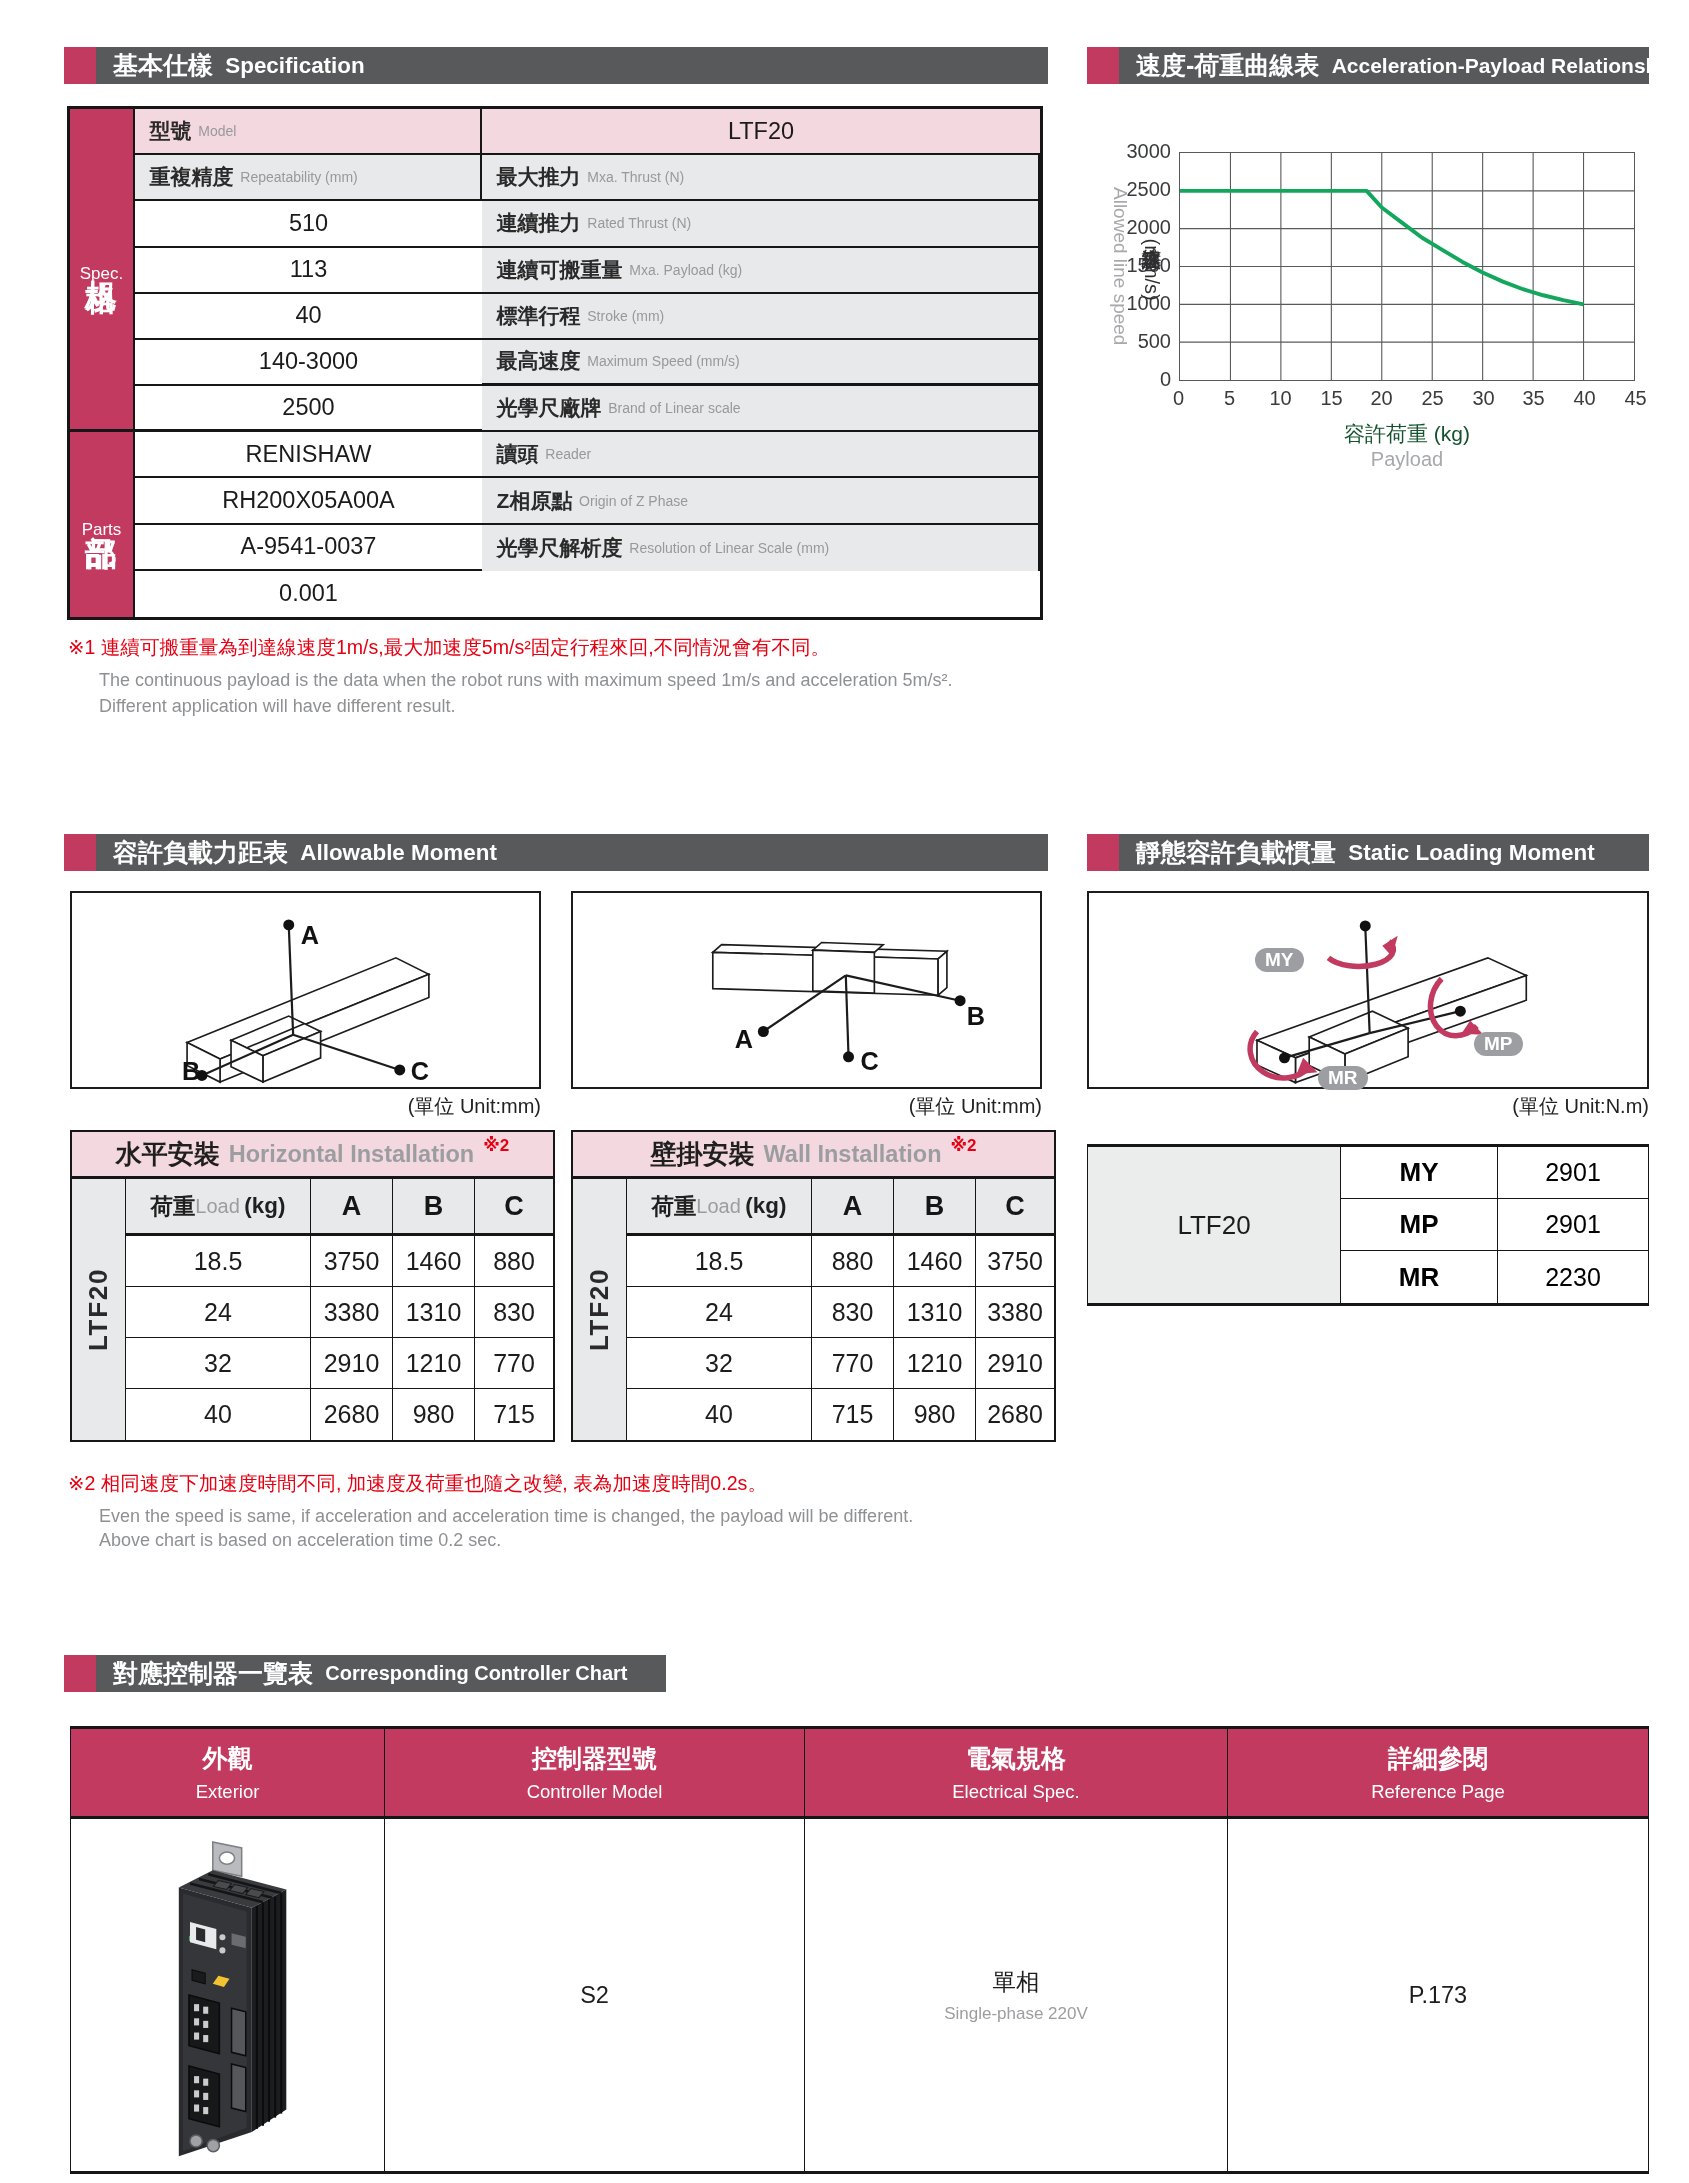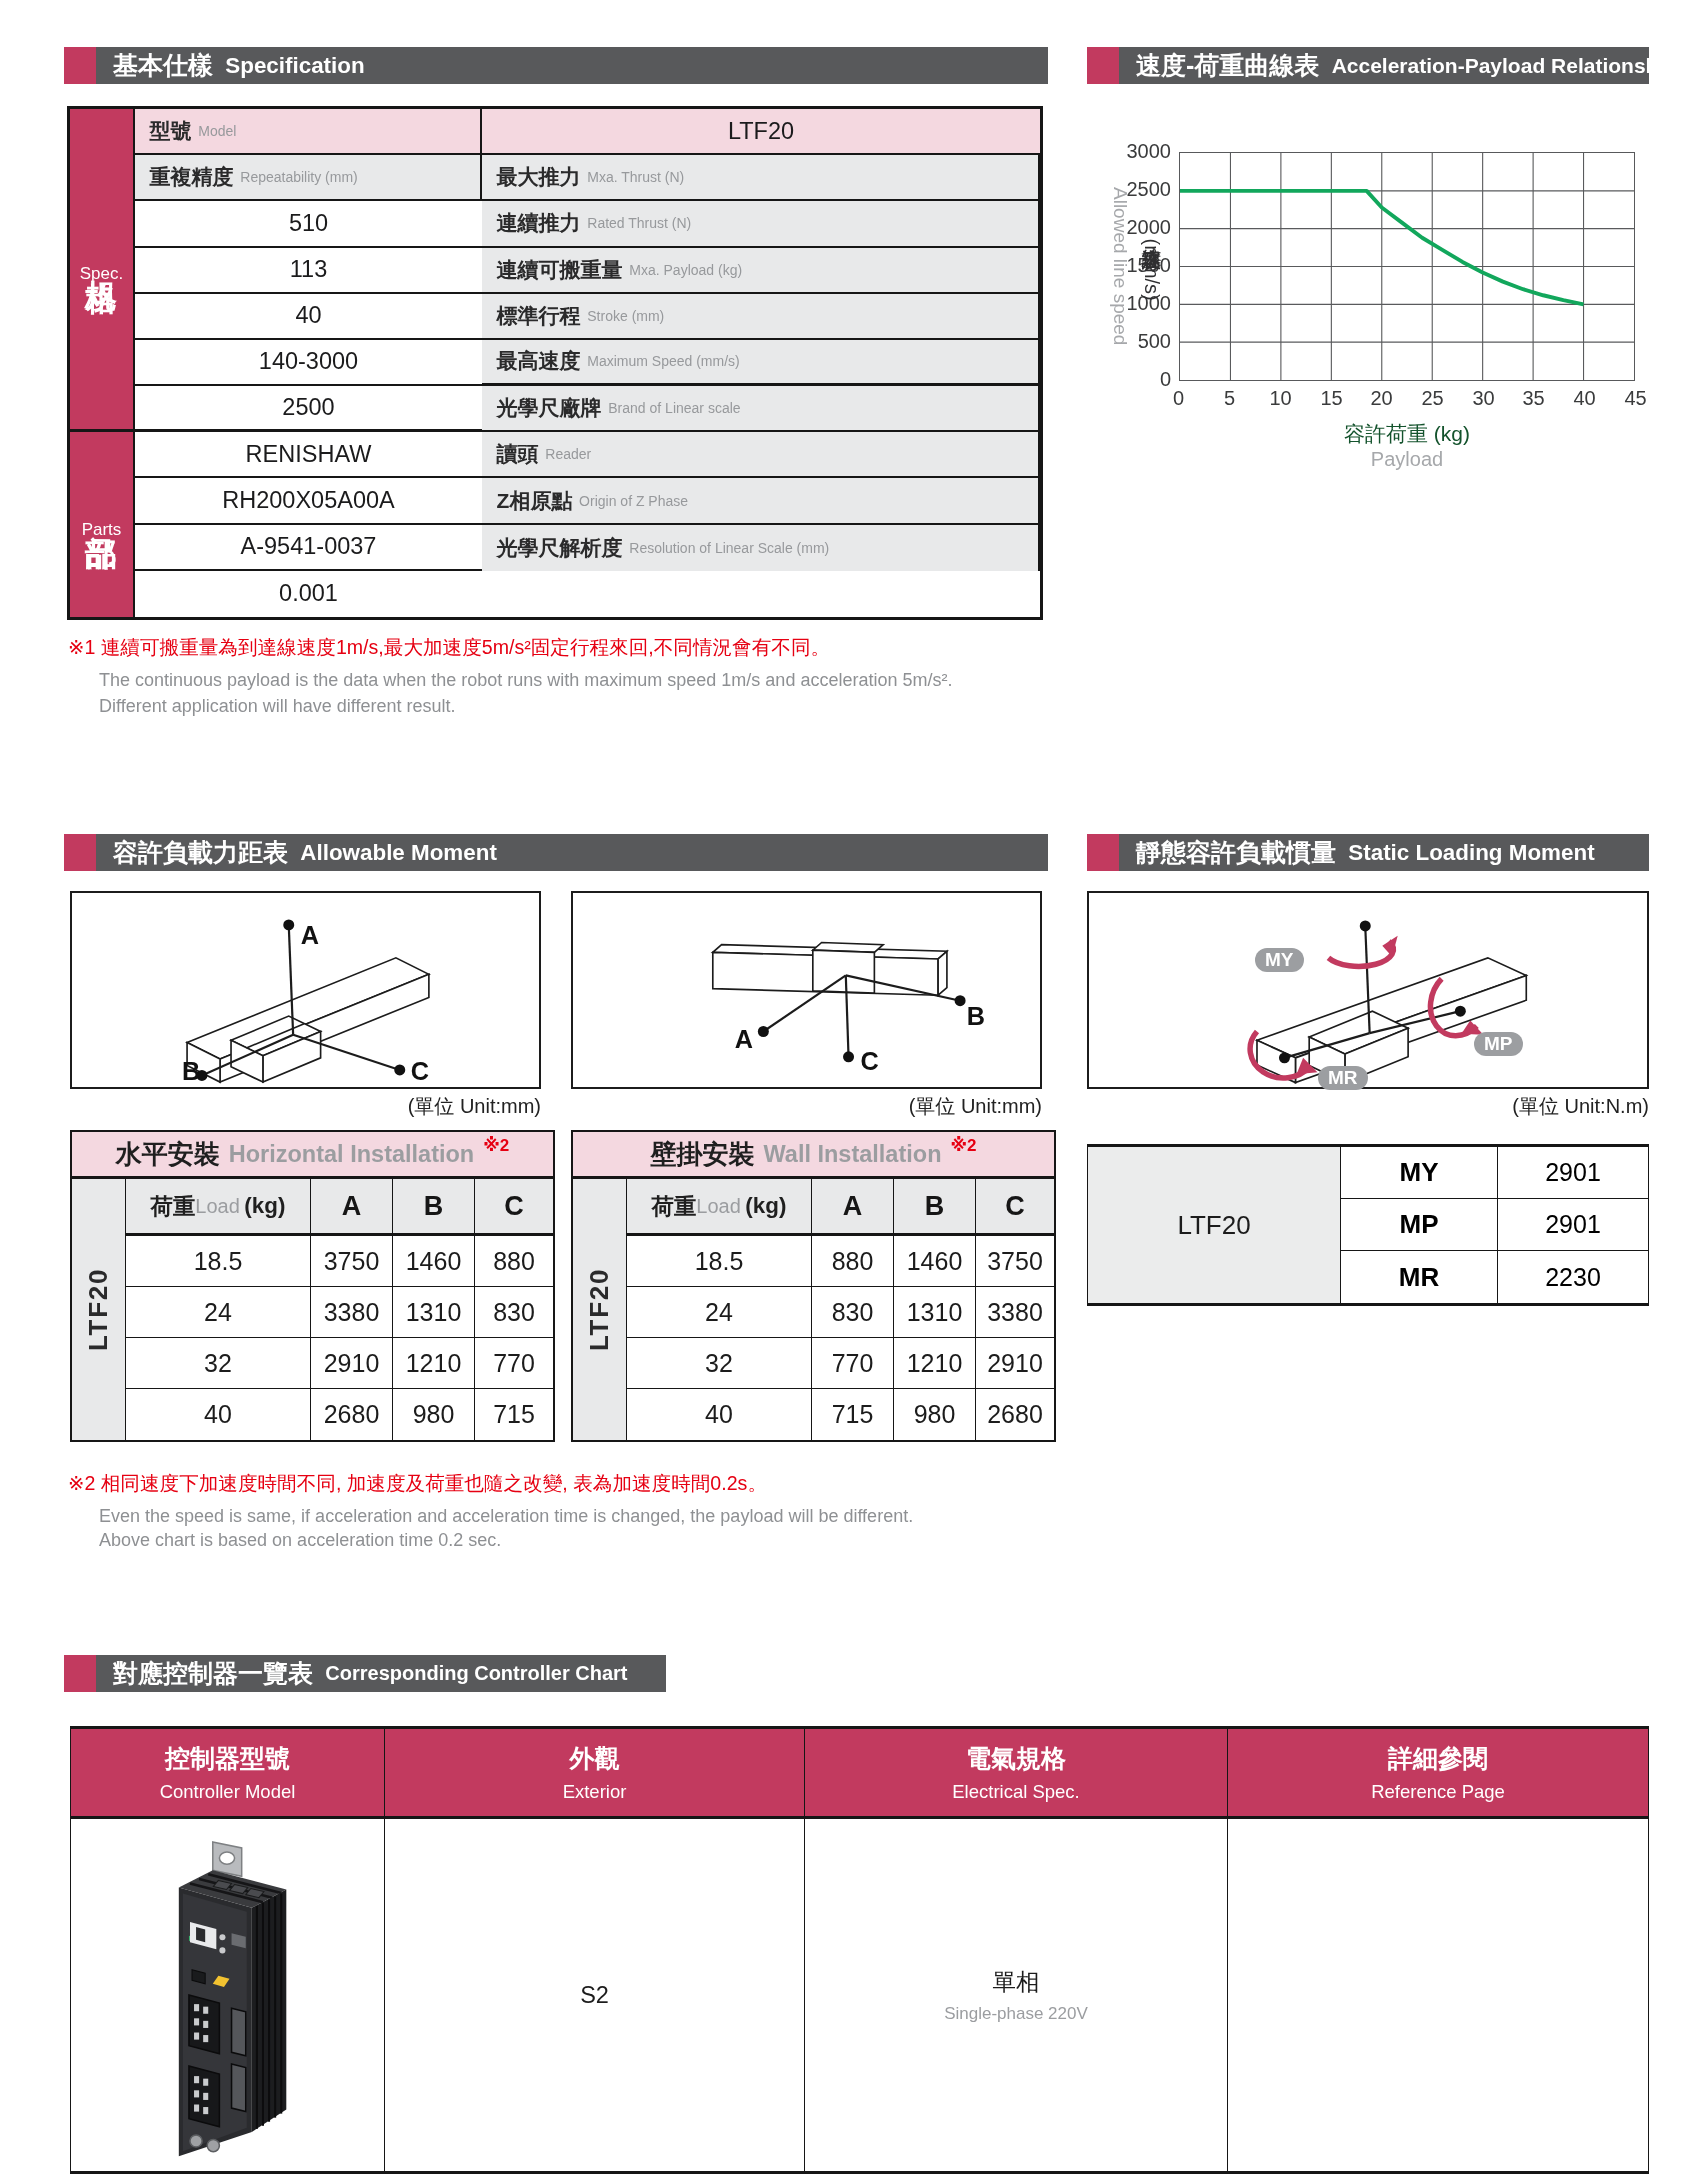--- a/index.html
+++ b/index.html
@@ -469,26 +469,26 @@
   <div class="sec-header" style="left:64px;top:1655px;width:602px;">
     <div class="sq"></div>
     <div class="bar">
       <span class="zh">對應控制器一覽表</span>
       <span class="en" style="font-size:20px;">Corresponding Controller Chart</span>
     </div>
   </div>
 
   <div id="ctrl-table">
     <div class="ctrl-h">
+      <span class="czh">外觀</span>
+      <span class="cen">Exterior</span>
+    </div>
+    <div class="ctrl-h">
       <span class="czh">控制器型號</span>
       <span class="cen">Controller Model</span>
-    </div>
-    <div class="ctrl-h">
-      <span class="czh">外觀</span>
-      <span class="cen">Exterior</span>
     </div>
     <div class="ctrl-h">
       <span class="czh">電氣規格</span>
       <span class="cen">Electrical Spec.</span>
     </div>
     <div class="ctrl-h last">
       <span class="czh">詳細參閱</span>
       <span class="cen">Reference Page</span>
     </div>
 
@@ -549,16 +549,19 @@
         <circle cx="186" cy="627" r="12" fill="#9fa1a4" stroke="#5c5e61" stroke-width="3"></circle>
       </svg>
     </div>
     <div class="ctrl-b">
       <span class="big">S2</span>
     </div>
     <div class="ctrl-b">
       <span class="big">單相</span>
       <span class="sub">Single-phase 220V</span>
     </div>
+    <div class="ctrl-b last">
+      <span class="big">P.173</span>
+    </div>
   </div>
 
 </div>
 
 
 </body></html>

